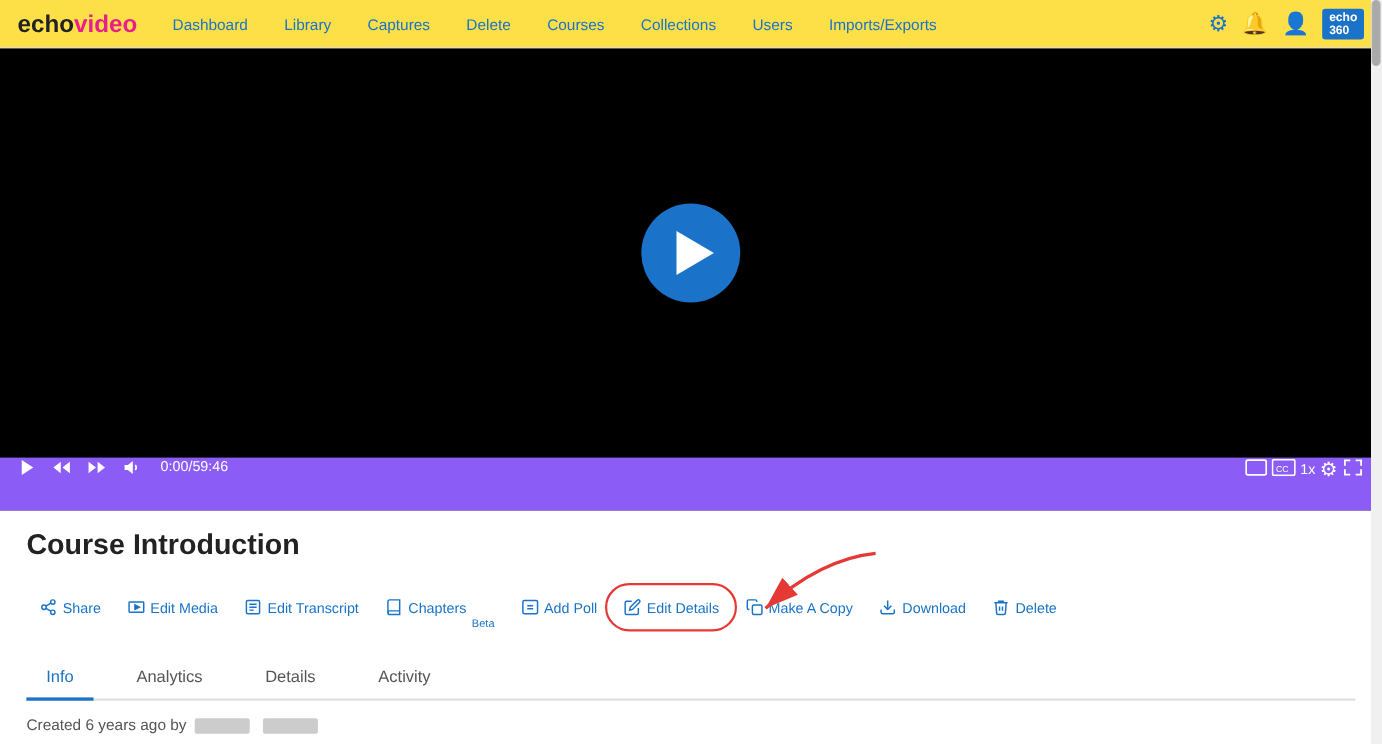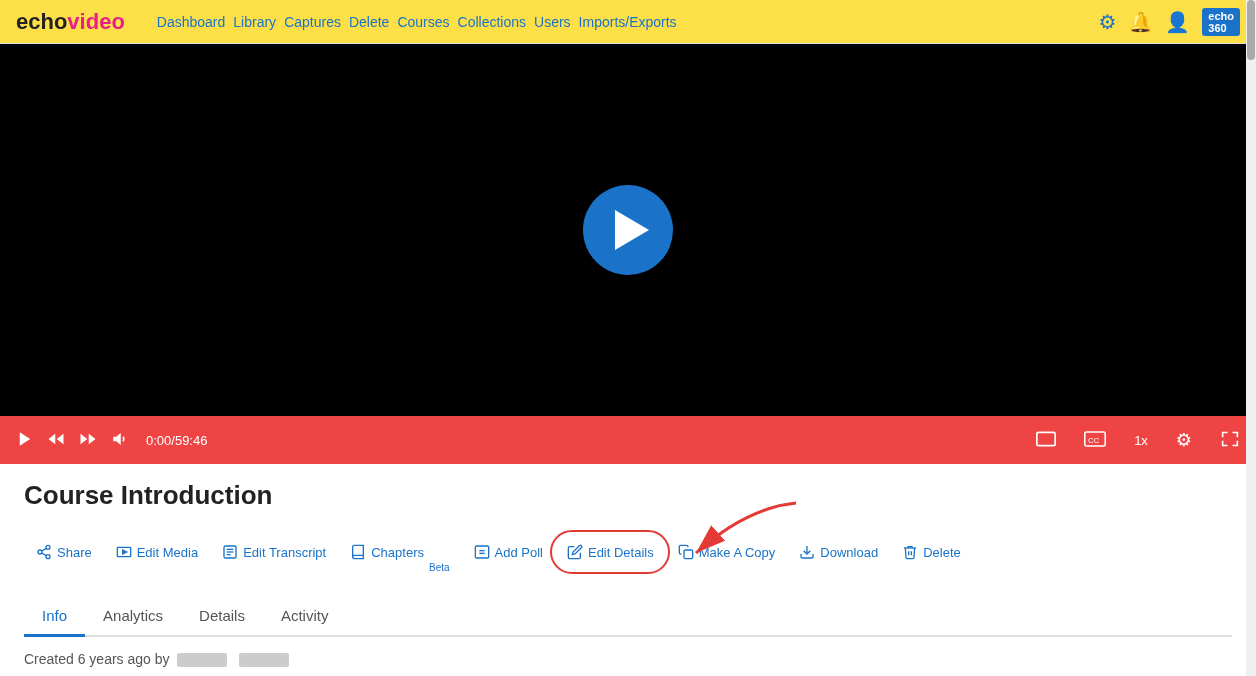--- a/index.html
+++ b/index.html
@@ -7,21 +7,21 @@
 
     
     .navbar {
       display: flex; align-items: center; height: 44px;
       background: #fde047; border-bottom: 1px solid #ddd;
       padding: 0 16px; gap: 24px;
     }
     .logo { display: flex; align-items: center; font-size: 22px; font-weight: bold; color: #222; margin-right: 8px; }
     .logo span.echo { color: #222; }
     .logo span.video { color: #e91e8c; }
-    .nav-links { display: flex; gap: 8px; }
+    .nav-links { display: flex; gap: 33px; }
     .nav-links a { text-decoration: none; color: #1a73c8; font-size: 14px; }
     .nav-right { margin-left: auto; display: flex; align-items: center; gap: 12px; }
     .nav-icon { font-size: 20px; color: #1a73c8; cursor: pointer; }
     .echo360-badge { background: #1a73c8; color: #fff; font-size: 11px; font-weight: bold; padding: 2px 6px; border-radius: 3px; }
 
     
     .video-container { background: #000; width: 100%; height: 420px; position: relative; display: flex; flex-direction: column; }
     .video-area { flex: 1; display: flex; align-items: center; justify-content: center; }
     .play-circle {
       width: 90px; height: 90px; border-radius: 50%;
@@ -29,27 +29,27 @@
       cursor: pointer;
     }
     .play-triangle {
       width: 0; height: 0;
       border-top: 20px solid transparent;
       border-bottom: 20px solid transparent;
       border-left: 34px solid #fff;
       margin-left: 8px;
     }
     .video-controls {
-      background: #ef4444; height: 48px; display: flex; align-items: center;
+      background: #8b5cf6; height: 48px; display: flex; align-items: flex-start;
       padding: 0 16px; gap: 12px;
     }
     .ctrl-btn { color: #fff; font-size: 18px; cursor: pointer; background: none; border: none; line-height: 1; }
     .ctrl-btn svg { fill: #fff; }
     .time-display { color: #fff; font-size: 13px; margin-left: 4px; }
-    .right-controls { margin-left: auto; display: flex; align-items: center; gap: 28px; }
+    .right-controls { margin-left: auto; display: flex; align-items: center; gap: 4px; }
     .ctrl-label { color: #fff; font-size: 13px; cursor: pointer; }
 
     
     .content { padding: 16px 24px; }
     .page-title { font-size: 26px; font-weight: bold; color: #222; margin-bottom: 14px; }
 
     
     .action-bar { display: flex; align-items: center; gap: 0; flex-wrap: wrap; margin-bottom: 18px; position: relative; }
     .action-btn {
       display: flex; align-items: center; gap: 5px;
@@ -69,21 +69,21 @@
       pointer-events: none;
     }
     .arrow-annotation {
       position: absolute;
       right: -140px; top: -40px;
       width: 140px; height: 80px;
       pointer-events: none;
     }
 
     
-    .tab-bar { display: flex; border-bottom: 2px solid #e0e0e0; margin-bottom: 14px; }
+    .tab-bar { display: flex; border-bottom: 2px solid #e0e0e0; margin-bottom: 14px; gap: 21px; }
     .tab {
       padding: 10px 18px; font-size: 15px; color: #555;
       cursor: pointer; border-bottom: 3px solid transparent; margin-bottom: -2px;
     }
     .tab.active { color: #1a73c8; border-bottom: 3px solid #1a73c8; font-weight: 500; }
 
     
     .info-content { font-size: 14px; color: #555; }
     .info-content .blur-box {
       display: inline-block; width: 50px; height: 14px;

